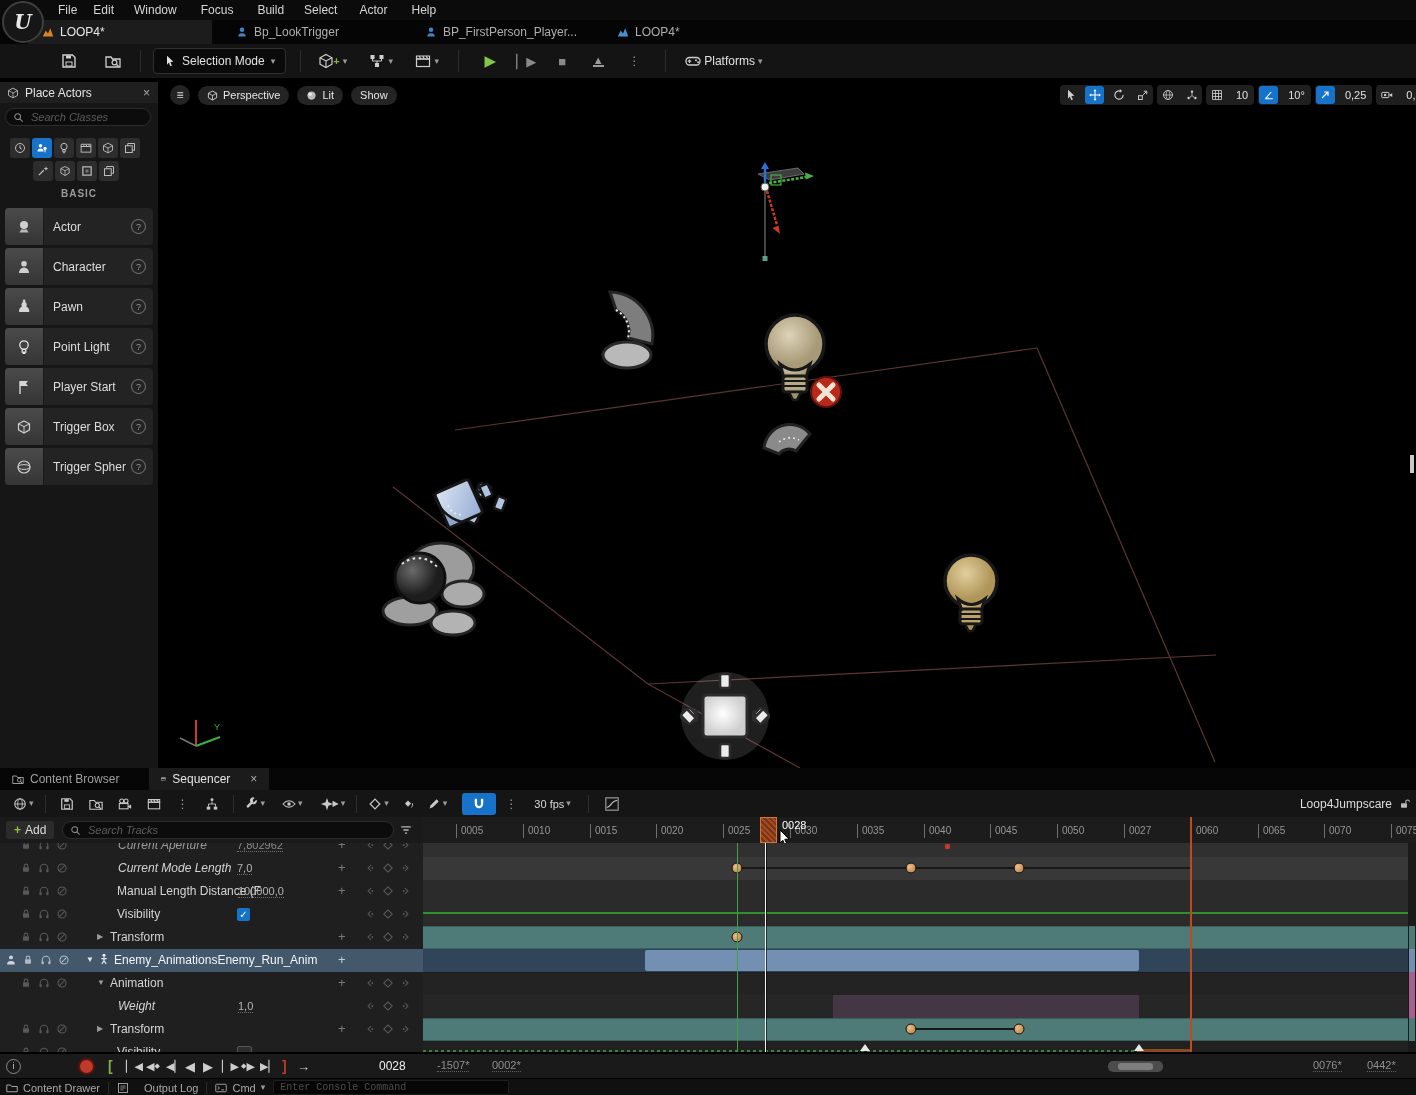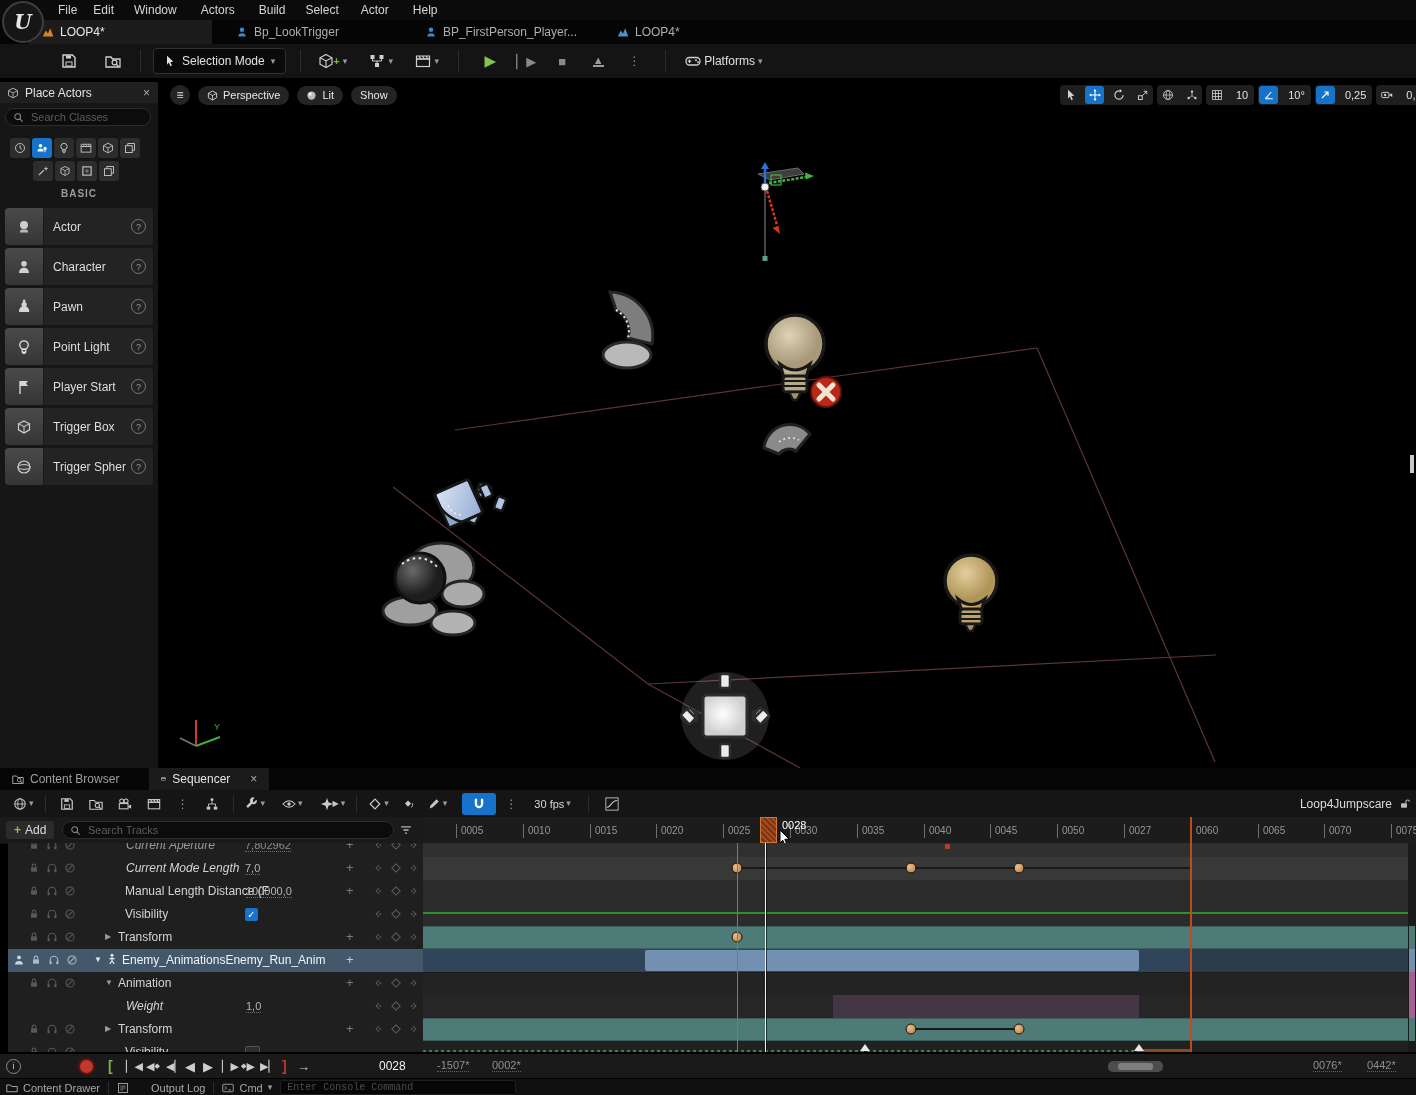--- a/index.html
+++ b/index.html
@@ -25,42 +25,42 @@
   .dropdark{background:#0a0a0a;border:1px solid #303030;border-radius:4px;height:24px;display:flex;align-items:center;gap:6px;padding:0 10px;color:#e2e2e2;}
   
   #place{left:0;top:82px;width:158px;height:686px;background:#161616;}
   .pa-item{position:absolute;left:5px;width:148px;height:37px;border-radius:4px;background:#232323;display:flex;align-items:center;overflow:hidden;}
   .pa-ic{width:38px;height:37px;background:linear-gradient(180deg,#4a4a4a,#353535);display:flex;align-items:center;justify-content:center;border-right:1px solid #1a1a1a;}
   .pa-lb{flex:1;padding-left:9px;color:#dedede;font-size:12px;}
   .qm{width:13px;height:13px;border:1px solid #7a7a7a;border-radius:50%;color:#9a9a9a;font-size:9px;display:flex;align-items:center;justify-content:center;margin-right:7px;}
   .cat{width:20px;height:20px;border-radius:3px;display:flex;align-items:center;justify-content:center;background:#2d2d2d;color:#c0c0c0;}
   .cat.sel{background:#1673c9;color:#fff;}
   .searchpill{background:#0c0c0c;border:1px solid #2c2c2c;border-radius:10px;display:flex;align-items:center;gap:5px;padding:0 7px;}
-  .searchpill input{background:transparent;border:none;outline:none;color:#bbb;font-size:11px;width:100%;font-family:"Liberation Sans",sans-serif;}
+  .searchpill input{background:transparent;border:none;outline:none;color:#bbb;font-size:11px;width:100%;font-family:"Liberation Sans",sans-serif;font-style:italic;}
   .searchpill input::placeholder{color:#5d5d5d;}
   
   #viewport{left:158px;top:78px;width:1258px;height:690px;background:#000;overflow:hidden;}
   .pill{background:rgba(40,40,40,.9);border-radius:10px;display:flex;align-items:center;gap:5px;padding:0 9px;height:19px;color:#e6e6e6;font-size:11px;}
   .vgroup{background:rgba(34,34,34,.9);border-radius:4px;display:flex;align-items:center;height:20px;padding:0 1px;gap:5px;}
   .vbtn{width:19px;height:18px;display:flex;align-items:center;justify-content:center;border-radius:3px;color:#d0d0d0;}
   .vbtn.on{background:#1673c9;color:#fff;}
   .vnum{font-size:11px;color:#e2e2e2;padding:0 5px;}
   
   #ptabs{left:0;top:768px;width:1416px;height:22px;background:#060606;}
   .ptab{height:22px;display:inline-flex;align-items:center;gap:6px;padding:0 12px;color:#9f9f9f;font-size:12px;}
   .ptab.active{background:#1b1b1b;color:#e4e4e4;}
   #seqbar{left:0;top:790px;width:1416px;height:27px;background:#151515;border-bottom:1px solid #0a0a0a;display:flex;align-items:center;gap:5px;}
   .sqb{height:22px;min-width:20px;display:flex;align-items:center;justify-content:center;gap:2px;border-radius:3px;color:#c9c9c9;padding:0 2px;}
   .sqb.on{background:#1673c9;color:#fff;}
   
   #seqhead{left:0;top:817px;width:423px;height:26px;background:#1a1a1a;border-bottom:1px solid #101010;}
   #ruler{left:423px;top:817px;width:993px;height:26px;background:#1c1c1c;border-bottom:1px solid #101010;overflow:hidden;}
   .tick{position:absolute;top:7px;color:#969696;font-size:10px;border-left:1px solid #6f6f6f;padding-left:4px;height:14px;line-height:14px;}
   
-  #trackrows{left:8px;top:843px;width:423px;height:209px;overflow:hidden;background:#151515;}
+  #trackrows{left:0;top:843px;width:423px;height:209px;overflow:hidden;background:#151515;}
   #lanes{left:423px;top:843px;width:993px;height:209px;overflow:hidden;background:#232323;}
   .trow{left:0;width:423px;height:23px;background:#1f1f1f;border-bottom:1px solid #121212;}
   .trow.selrow{background:#44586c;}
   .lrow{left:0;width:993px;height:23px;border-bottom:1px solid #1c1c1c;}
   .gico{position:absolute;top:5px;color:#585858;}
   .tlabel{position:absolute;top:4px;color:#d4d4d4;font-size:12px;white-space:nowrap;}
   .tlabel.it{font-style:italic;}
   .tval{position:absolute;top:5px;color:#b4b4b4;font-size:11px;border-bottom:1px dotted #6e6e6e;}
   .texp{position:absolute;top:6px;color:#9a9a9a;font-size:8px;}
   .tplus{position:absolute;left:338px;top:3px;color:#7a7a7a;font-size:13px;}
@@ -287,21 +287,21 @@
           <path d="M4 2h8l-2 2.5L12 7H4z" fill="currentColor"></path>
         </symbol>
   </defs>
 </svg>
 
 <div id="menubar" class="abs row">
   <div style="width:50px"></div>
   <span class="menu-item">File</span>
   <span class="menu-item">Edit</span>
   <span class="menu-item" style="margin-left:4px">Window</span>
-  <span class="menu-item" style="margin-left:8px">Actors</span>
+  <span class="menu-item" style="margin-left:8px">Focus</span>
   <span class="menu-item" style="margin-left:8px">Build</span>
   <span class="menu-item" style="margin-left:4px">Select</span>
   <span class="menu-item" style="margin-left:6px">Actor</span>
   <span class="menu-item" style="margin-left:8px">Help</span>
 </div>
 
 <div class="abs" style="left:2px;top:1px;width:38px;height:38px;border-radius:50%;background:#161616;border:2px solid #3e3e3e;display:flex;align-items:center;justify-content:center;z-index:5">
   <span style="font-family:'DejaVu Serif',serif;font-style:italic;font-weight:bold;color:#e8e8e8;font-size:20px;line-height:1">U</span>
 </div>
 
@@ -1248,21 +1248,21 @@
 </div>
 
 <div id="statusbar" class="abs">
   <span style="display:flex;align-items:center;gap:5px;margin-left:6px">
     <svg class="s12" viewBox="0 0 16 16">
           <use href="#i-folder"></use>
         </svg>
     <span>Content Drawer</span>
   </span>
   <div class="sep" style="height:12px"></div>
-  <span style="display:flex;align-items:center;gap:22px">
+  <span style="display:flex;align-items:center;gap:15px">
     <svg class="s12" viewBox="0 0 16 16">
           <use href="#i-log"></use>
         </svg>
     <span>Output Log</span>
   </span>
   <div class="sep" style="height:12px"></div>
   <span style="display:flex;align-items:center;gap:5px">
     <svg class="s12" viewBox="0 0 16 16">
           <use href="#i-terminal"></use>
         </svg>

